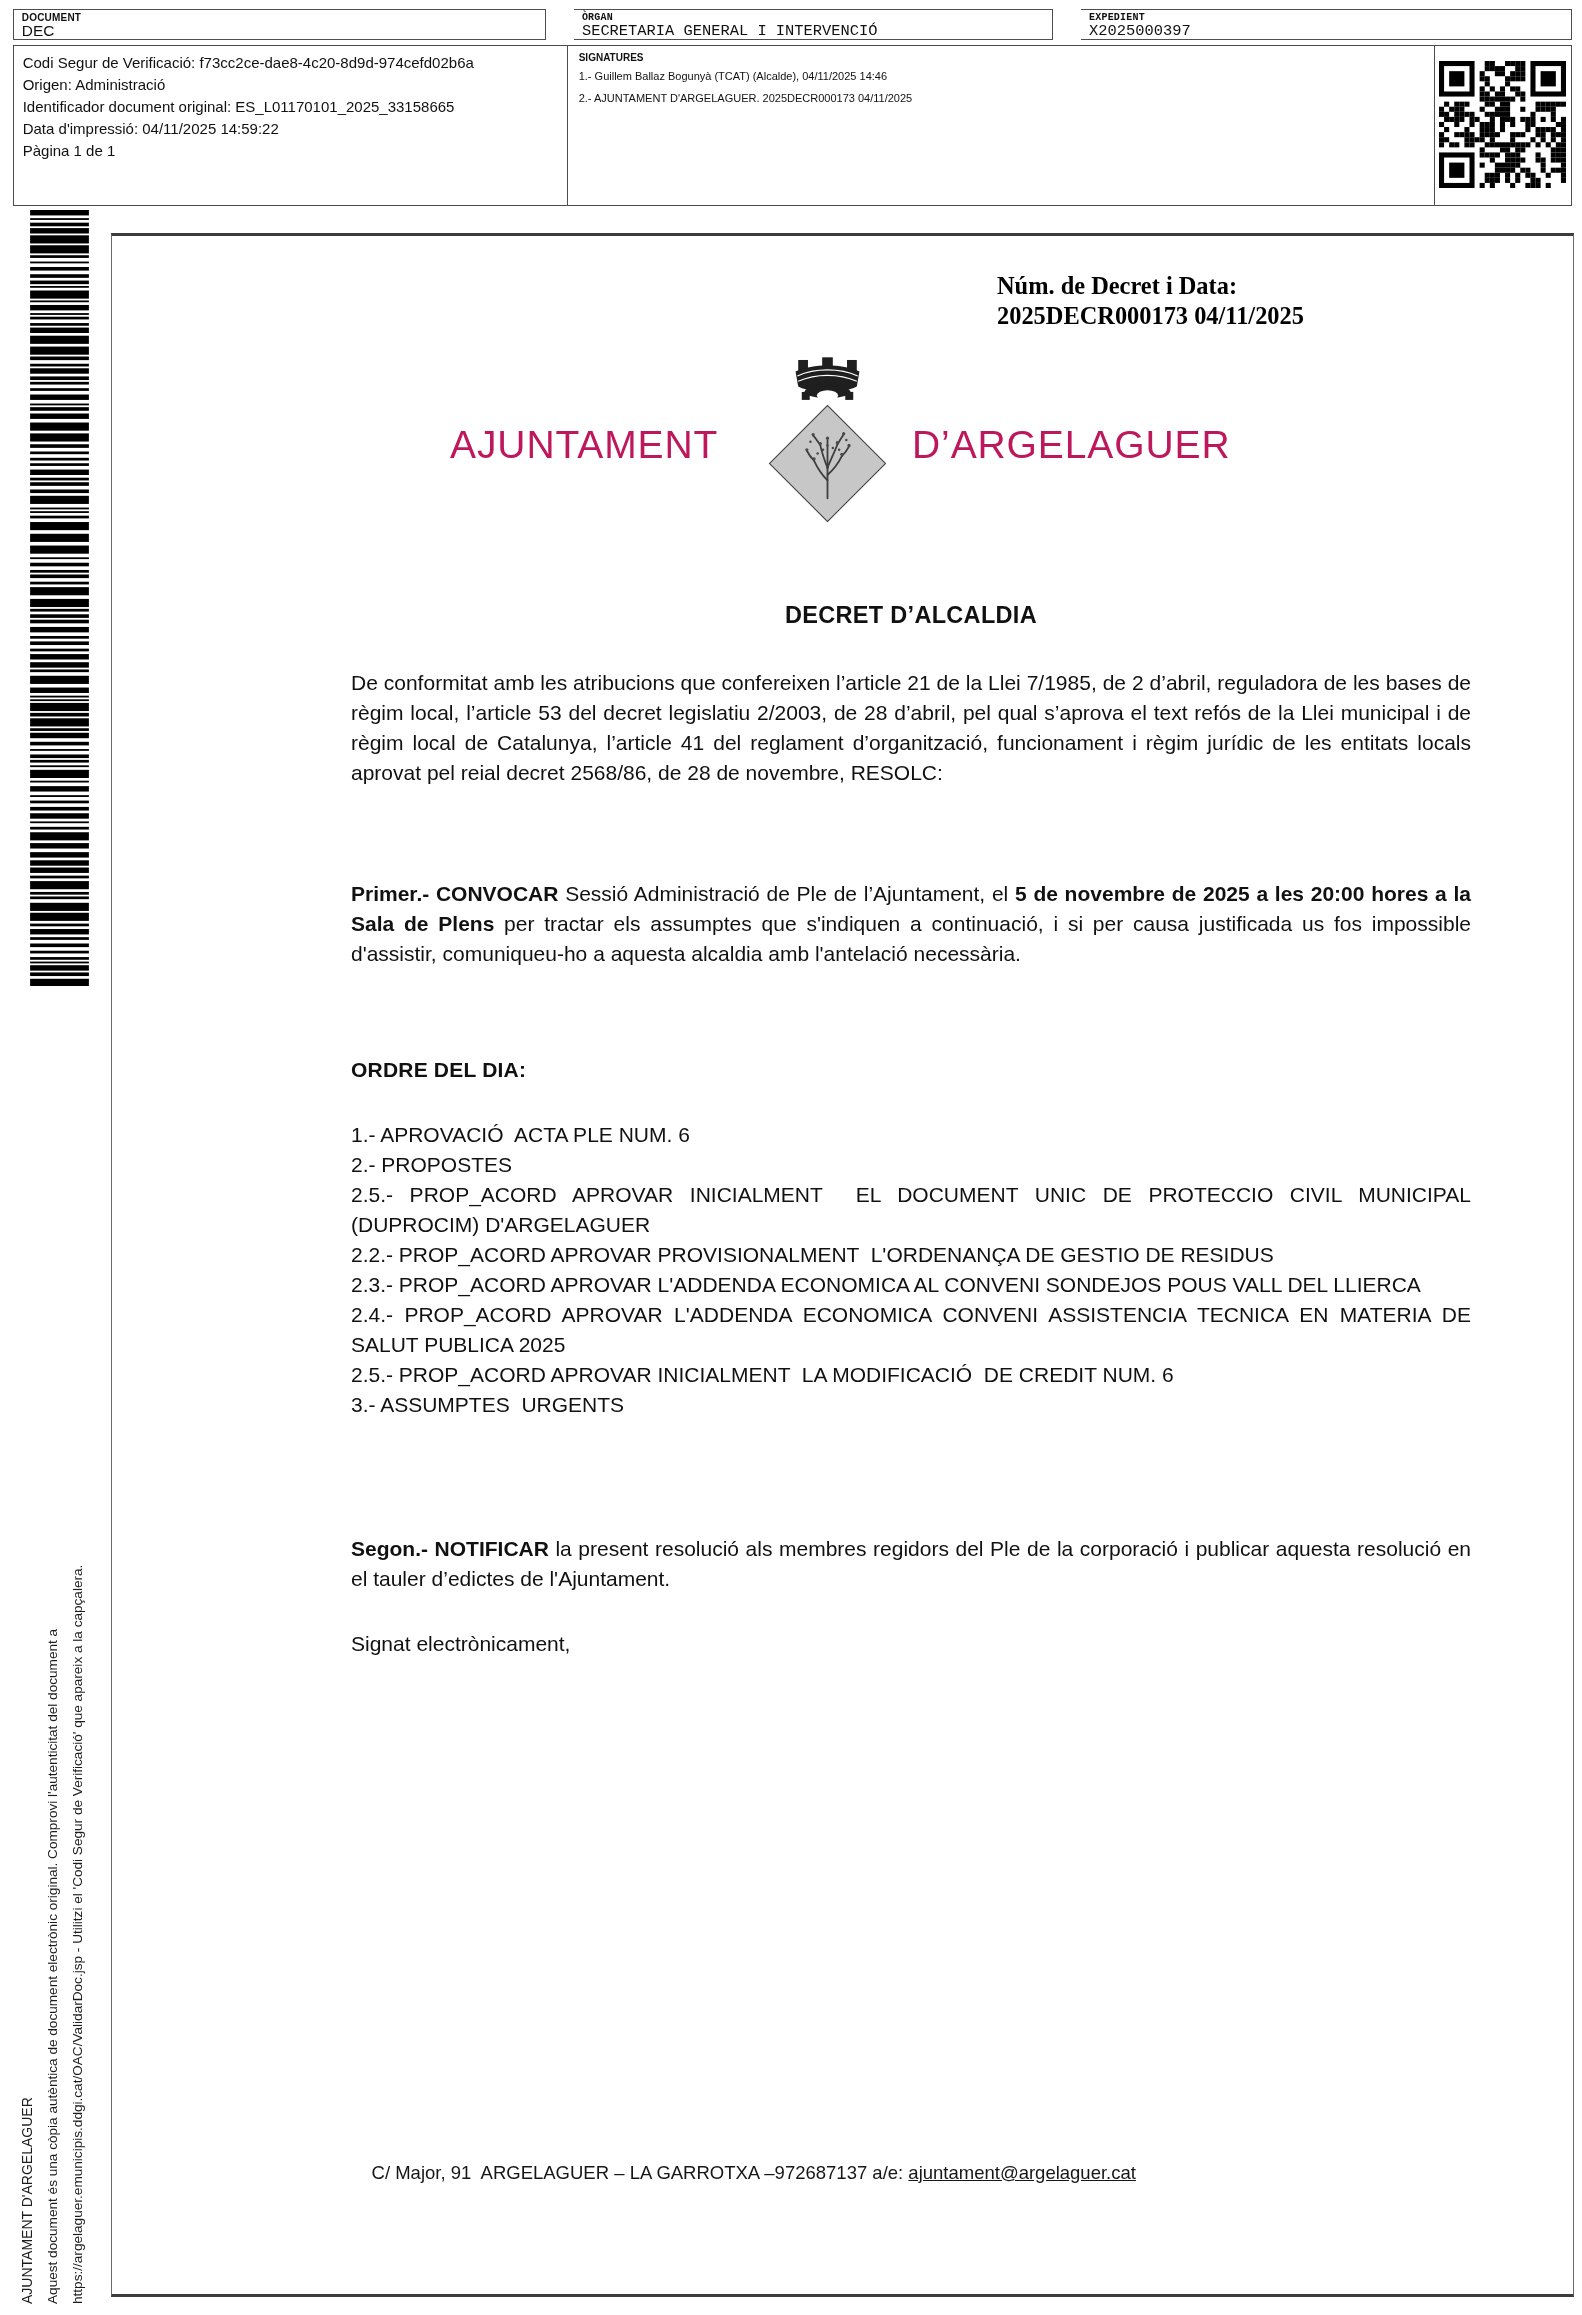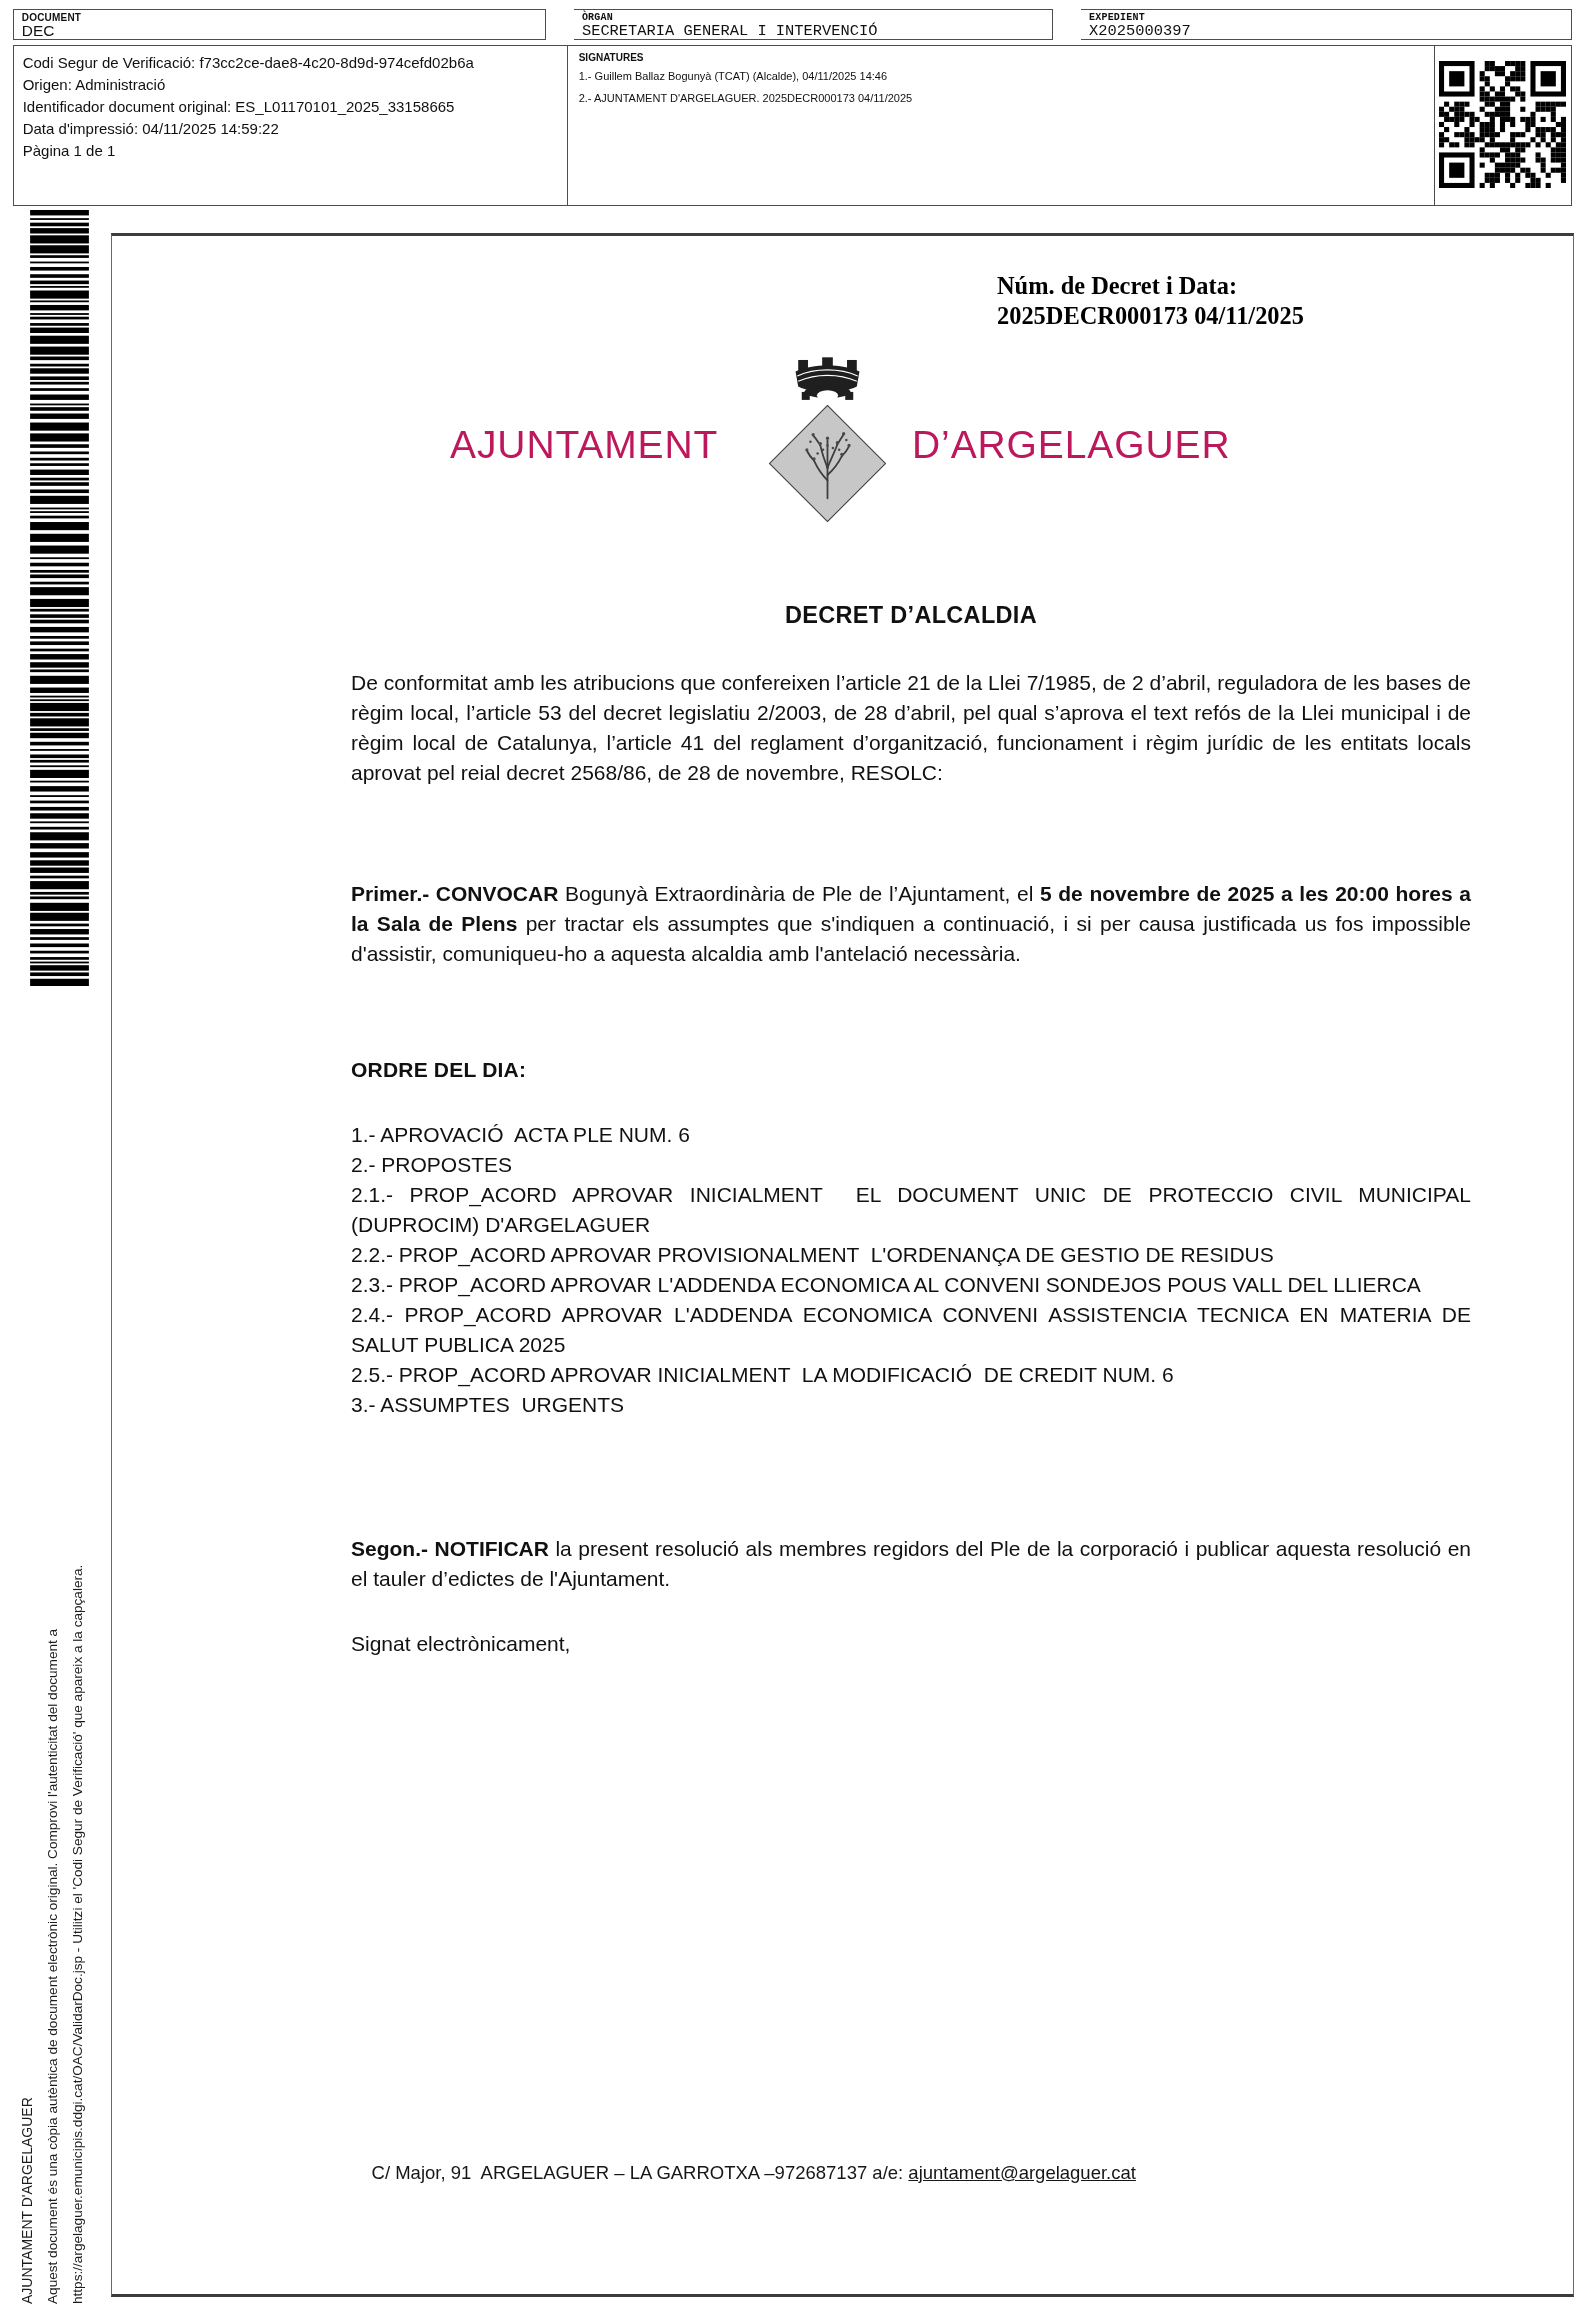--- a/index.html
+++ b/index.html
@@ -532,29 +532,29 @@
     </svg>
   </div>
 
   <div class="doc-title">DECRET D’ALCALDIA</div>
 
   <div class="para p1">
     <span>De conformitat amb les atribucions que confereixen l’article 21 de la Llei 7/1985, de 2 d’abril, reguladora de les bases de règim local, l’article 53 del decret legislatiu 2/2003, de 28 d’abril, pel qual s’aprova el text refós de la Llei municipal i de règim local de Catalunya, l’article 41 del reglament d’organització, funcionament i règim jurídic de les entitats locals aprovat pel reial decret 2568/86, de 28 de novembre, RESOLC:</span>
   </div>
 
   <div class="para p-primer">
-    <b>Primer.- CONVOCAR</b><span> Bogunyà Extraordinària de Ple de l’Ajuntament, el </span><b>5 de novembre de 2025 a les 20:00 hores a la Sala de Plens</b><span> per tractar els assumptes que s'indiquen a continuació, i si per causa justificada us fos impossible d'assistir, comuniqueu-ho a aquesta alcaldia amb l'antelació necessària.</span>
+    <b>Primer.- CONVOCAR</b><span> Sessió Administració de Ple de l’Ajuntament, el </span><b>5 de novembre de 2025 a les 20:00 hores a la Sala de Plens</b><span> per tractar els assumptes que s'indiquen a continuació, i si per causa justificada us fos impossible d'assistir, comuniqueu-ho a aquesta alcaldia amb l'antelació necessària.</span>
   </div>
 
   <div class="ordre">ORDRE DEL DIA:</div>
 
   <div class="agenda">
     <div>1.- APROVACIÓ  ACTA PLE NUM. 6</div>
     <div>2.- PROPOSTES</div>
-    <div>2.1.- PROP_ACORD APROVAR INICIALMENT  EL DOCUMENT UNIC DE PROTECCIO CIVIL MUNICIPAL  (DUPROCIM) D'ARGELAGUER</div>
+    <div>2.5.- PROP_ACORD APROVAR INICIALMENT  EL DOCUMENT UNIC DE PROTECCIO CIVIL MUNICIPAL  (DUPROCIM) D'ARGELAGUER</div>
     <div>2.2.- PROP_ACORD APROVAR PROVISIONALMENT  L'ORDENANÇA DE GESTIO DE RESIDUS</div>
     <div>2.3.- PROP_ACORD APROVAR L'ADDENDA ECONOMICA AL CONVENI SONDEJOS POUS VALL DEL LLIERCA</div>
     <div>2.4.- PROP_ACORD APROVAR L'ADDENDA ECONOMICA CONVENI ASSISTENCIA TECNICA EN MATERIA DE SALUT PUBLICA 2025</div>
     <div>2.5.- PROP_ACORD APROVAR INICIALMENT  LA MODIFICACIÓ  DE CREDIT NUM. 6</div>
     <div>3.- ASSUMPTES  URGENTS</div>
   </div>
 
   <div class="para p-segon">
     <b>Segon.- NOTIFICAR</b><span> la present resolució als membres regidors del Ple de la corporació i publicar aquesta resolució en el tauler d’edictes de l'Ajuntament.</span>
   </div>

